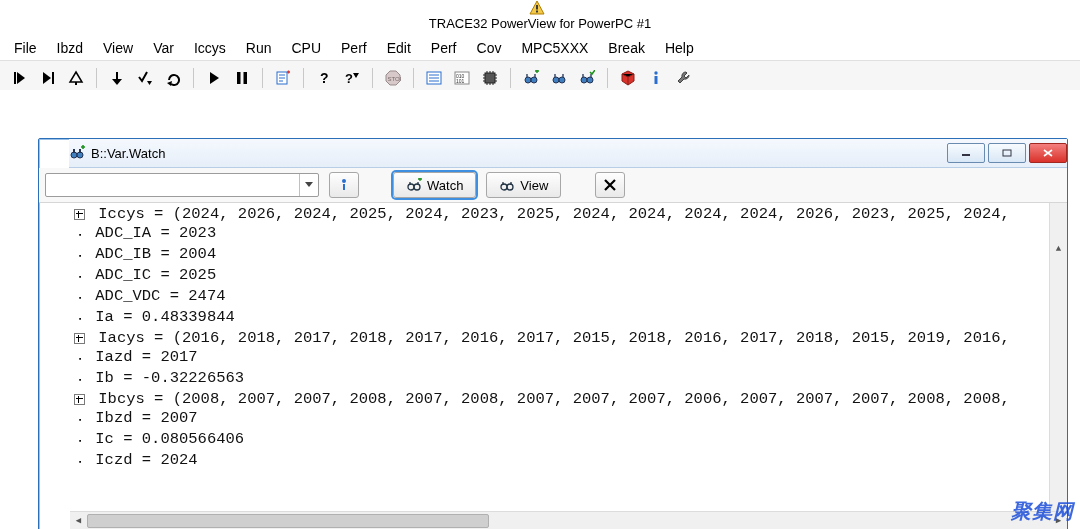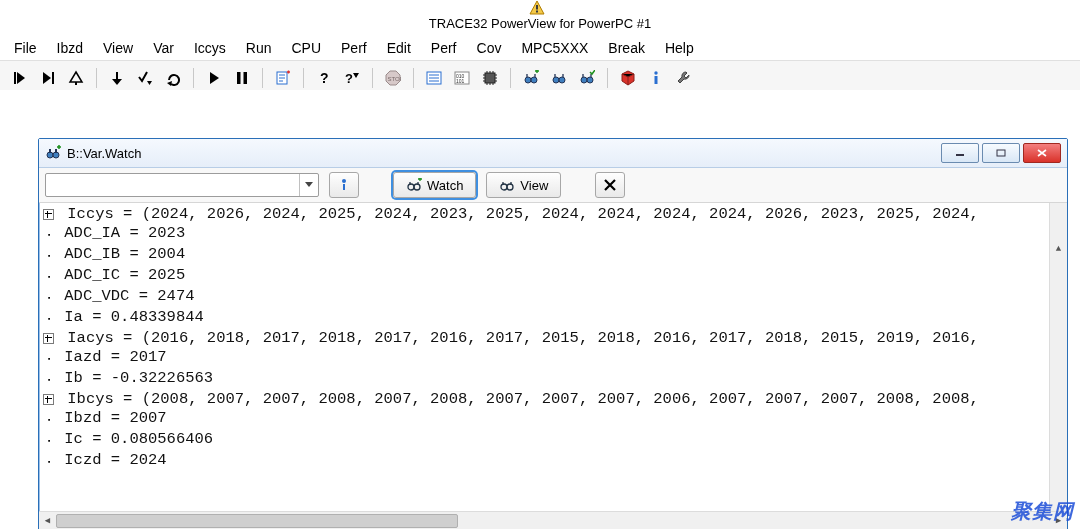--- a/index.html
+++ b/index.html
@@ -73,21 +73,22 @@
     box-shadow: 0 0 0 1px #9bc0e8 inset;
     background: #fff;
     display: flex;
     flex-direction: column;
   }
   .subwin-title {
     height: 28px;
     background: linear-gradient(#f5f9fe,#e6eef9);
     border-bottom: 1px solid #b8cde6;
     display: flex; align-items: center;
-    padding: 0 6px;
+    padding: 0 0;
+    margin-left: 30px;
   }
   .subwin-title .sw-icon { width:16px; height:16px; margin-right:6px; }
   .subwin-title .sw-text { font-size: 13px; color:#000; flex:1; }
   .subwin-title .win-btns { display:flex; gap:3px; }
   .win-btn {
     width: 36px; height: 18px;
     border-radius: 2px;
     display:flex; align-items:center; justify-content:center;
     font-size:11px;
     border:1px solid #6a8bb0;
@@ -127,20 +128,21 @@
   .watch-body {
     flex:1;
     overflow:hidden;
     position:relative;
     font-family: Consolas, "Courier New", monospace;
     font-size: 15.5px;
     line-height: 19px;
     color:#111;
     padding: 2px 4px 0 4px;
     white-space: pre;
+    margin-left: 31px;
   }
   .row { display:flex; align-items:flex-start;}
   .plusbox {
     width:9px;height:9px;border:1px solid #7a7a7a;display:inline-block;
     position:relative; top:4px; margin-right:4px;
     background:#fff;
   }
   .plusbox::before{content:"";position:absolute;left:1px;right:1px;top:3px;height:1px;background:#000;}
   .plusbox::after{content:"";position:absolute;top:1px;bottom:1px;left:3px;width:1px;background:#000;}
   .dot { width:12px; display:inline-block; text-align:center;}

